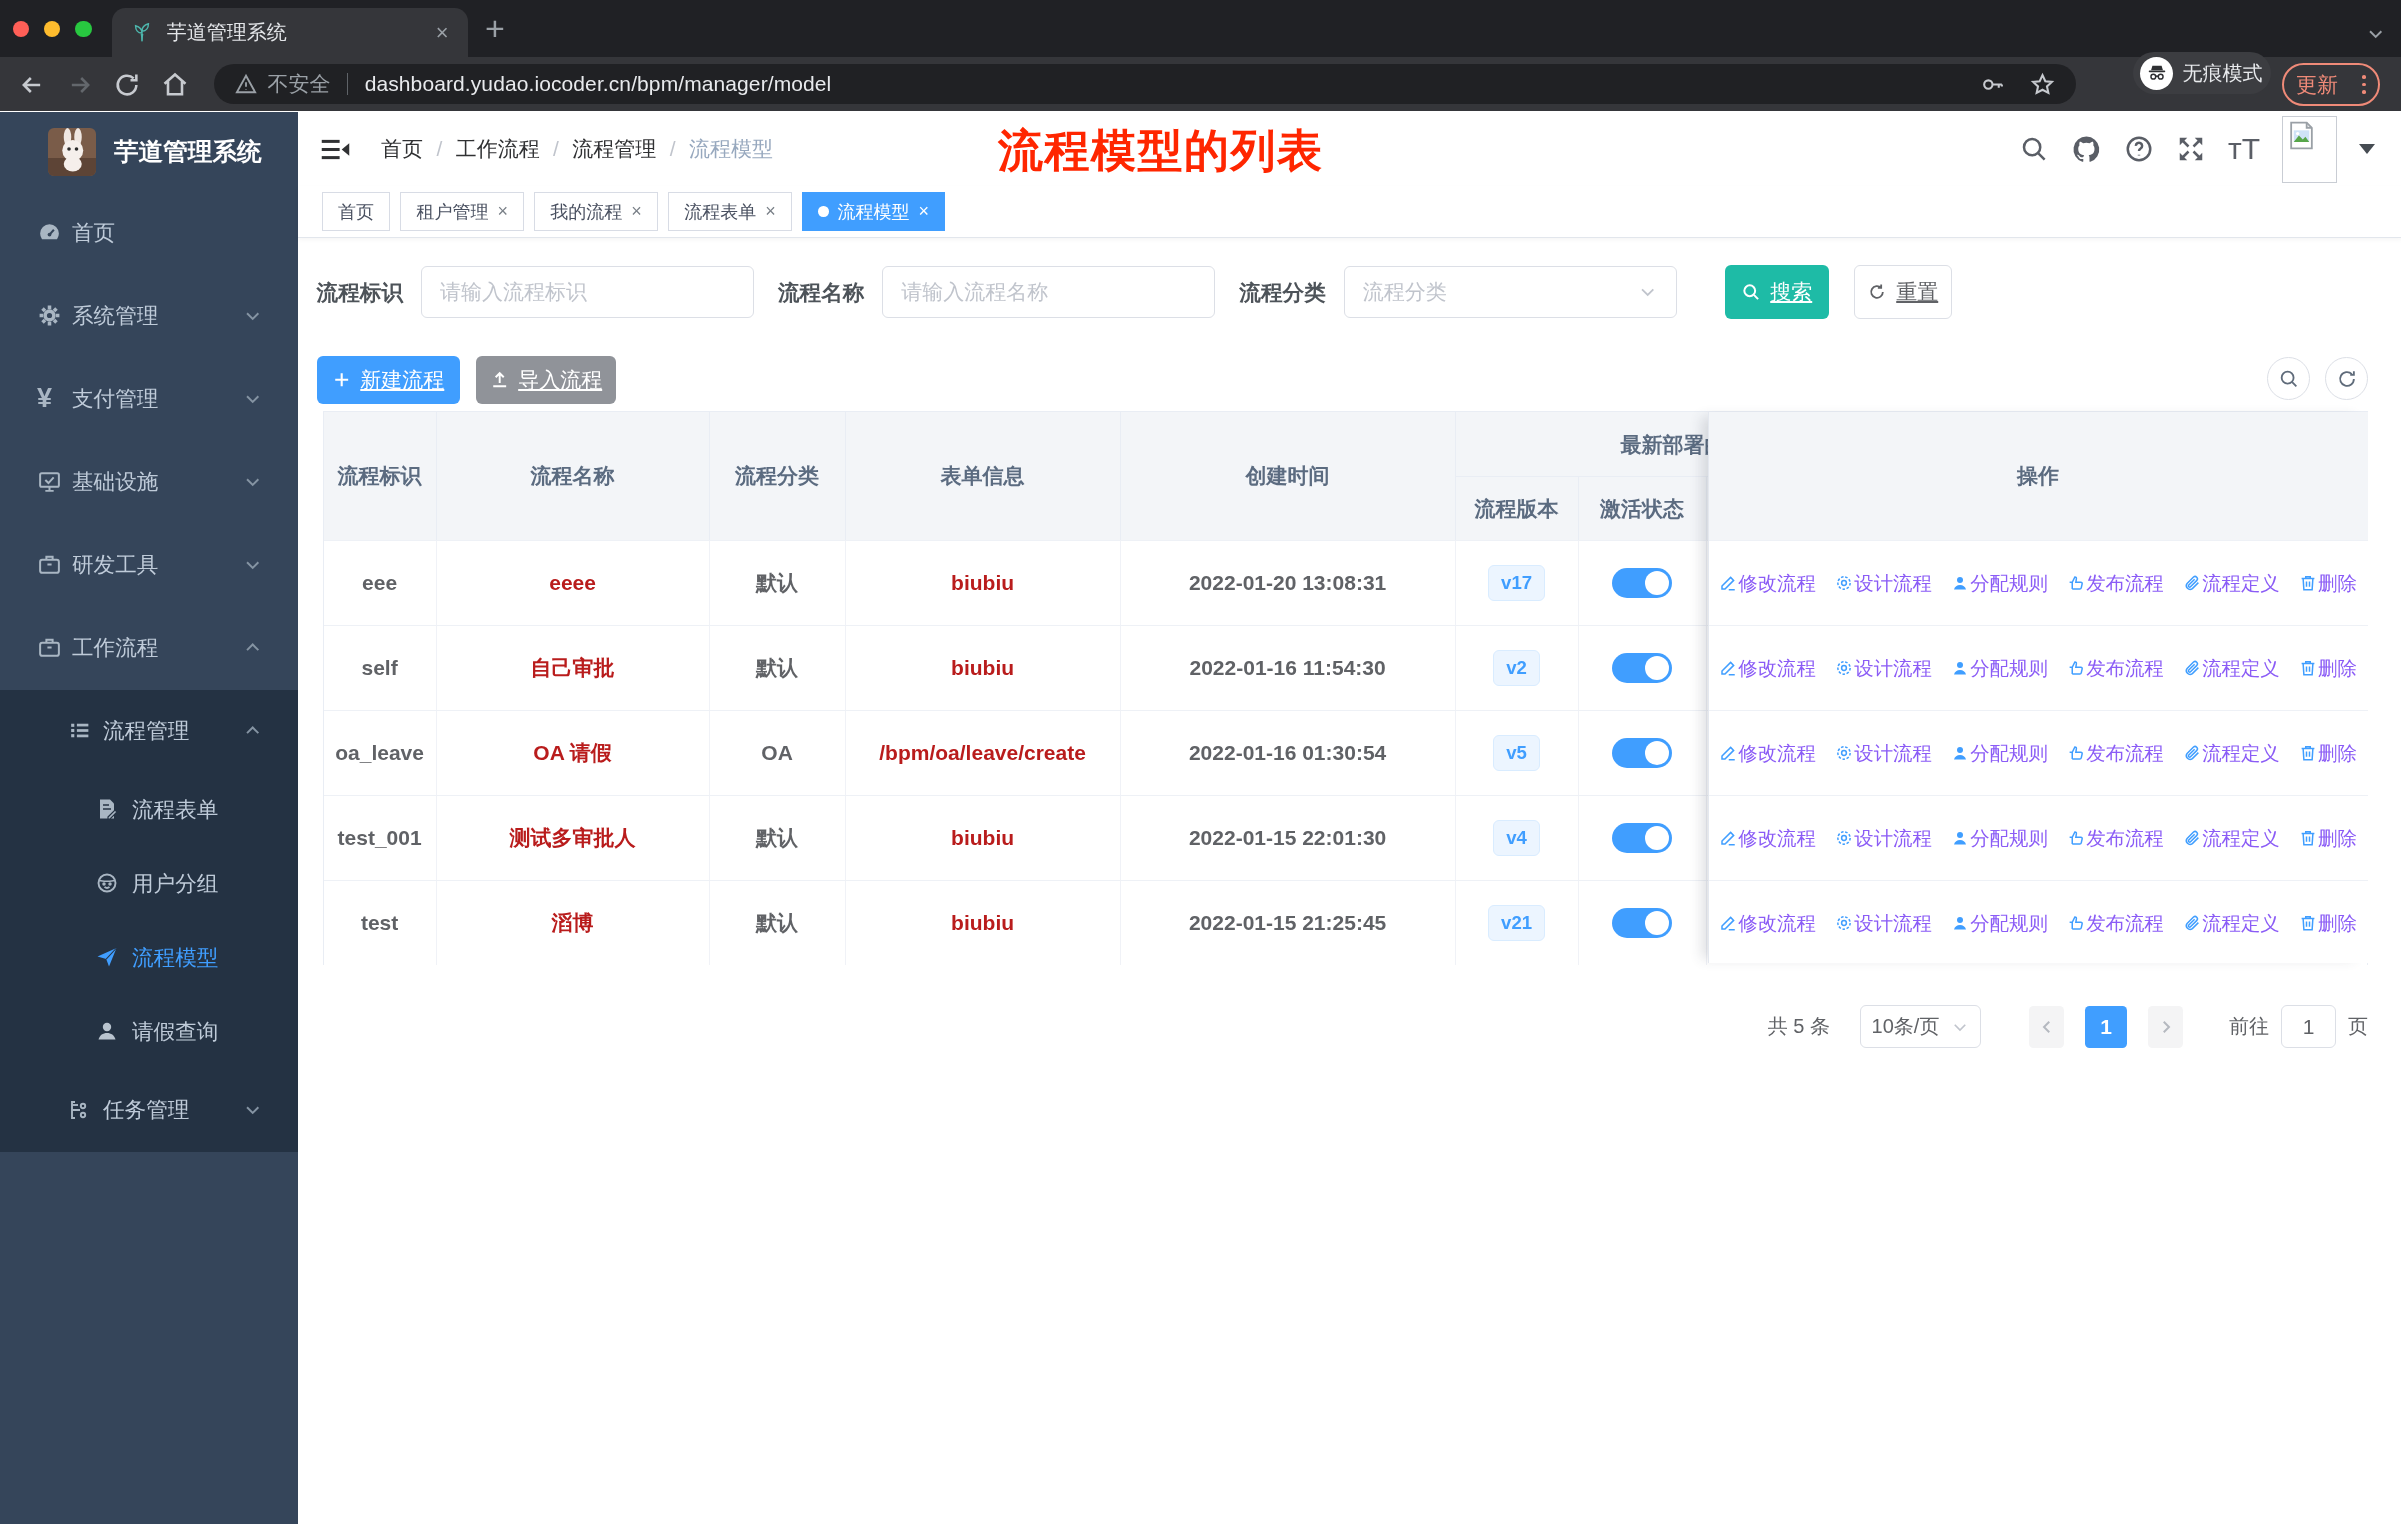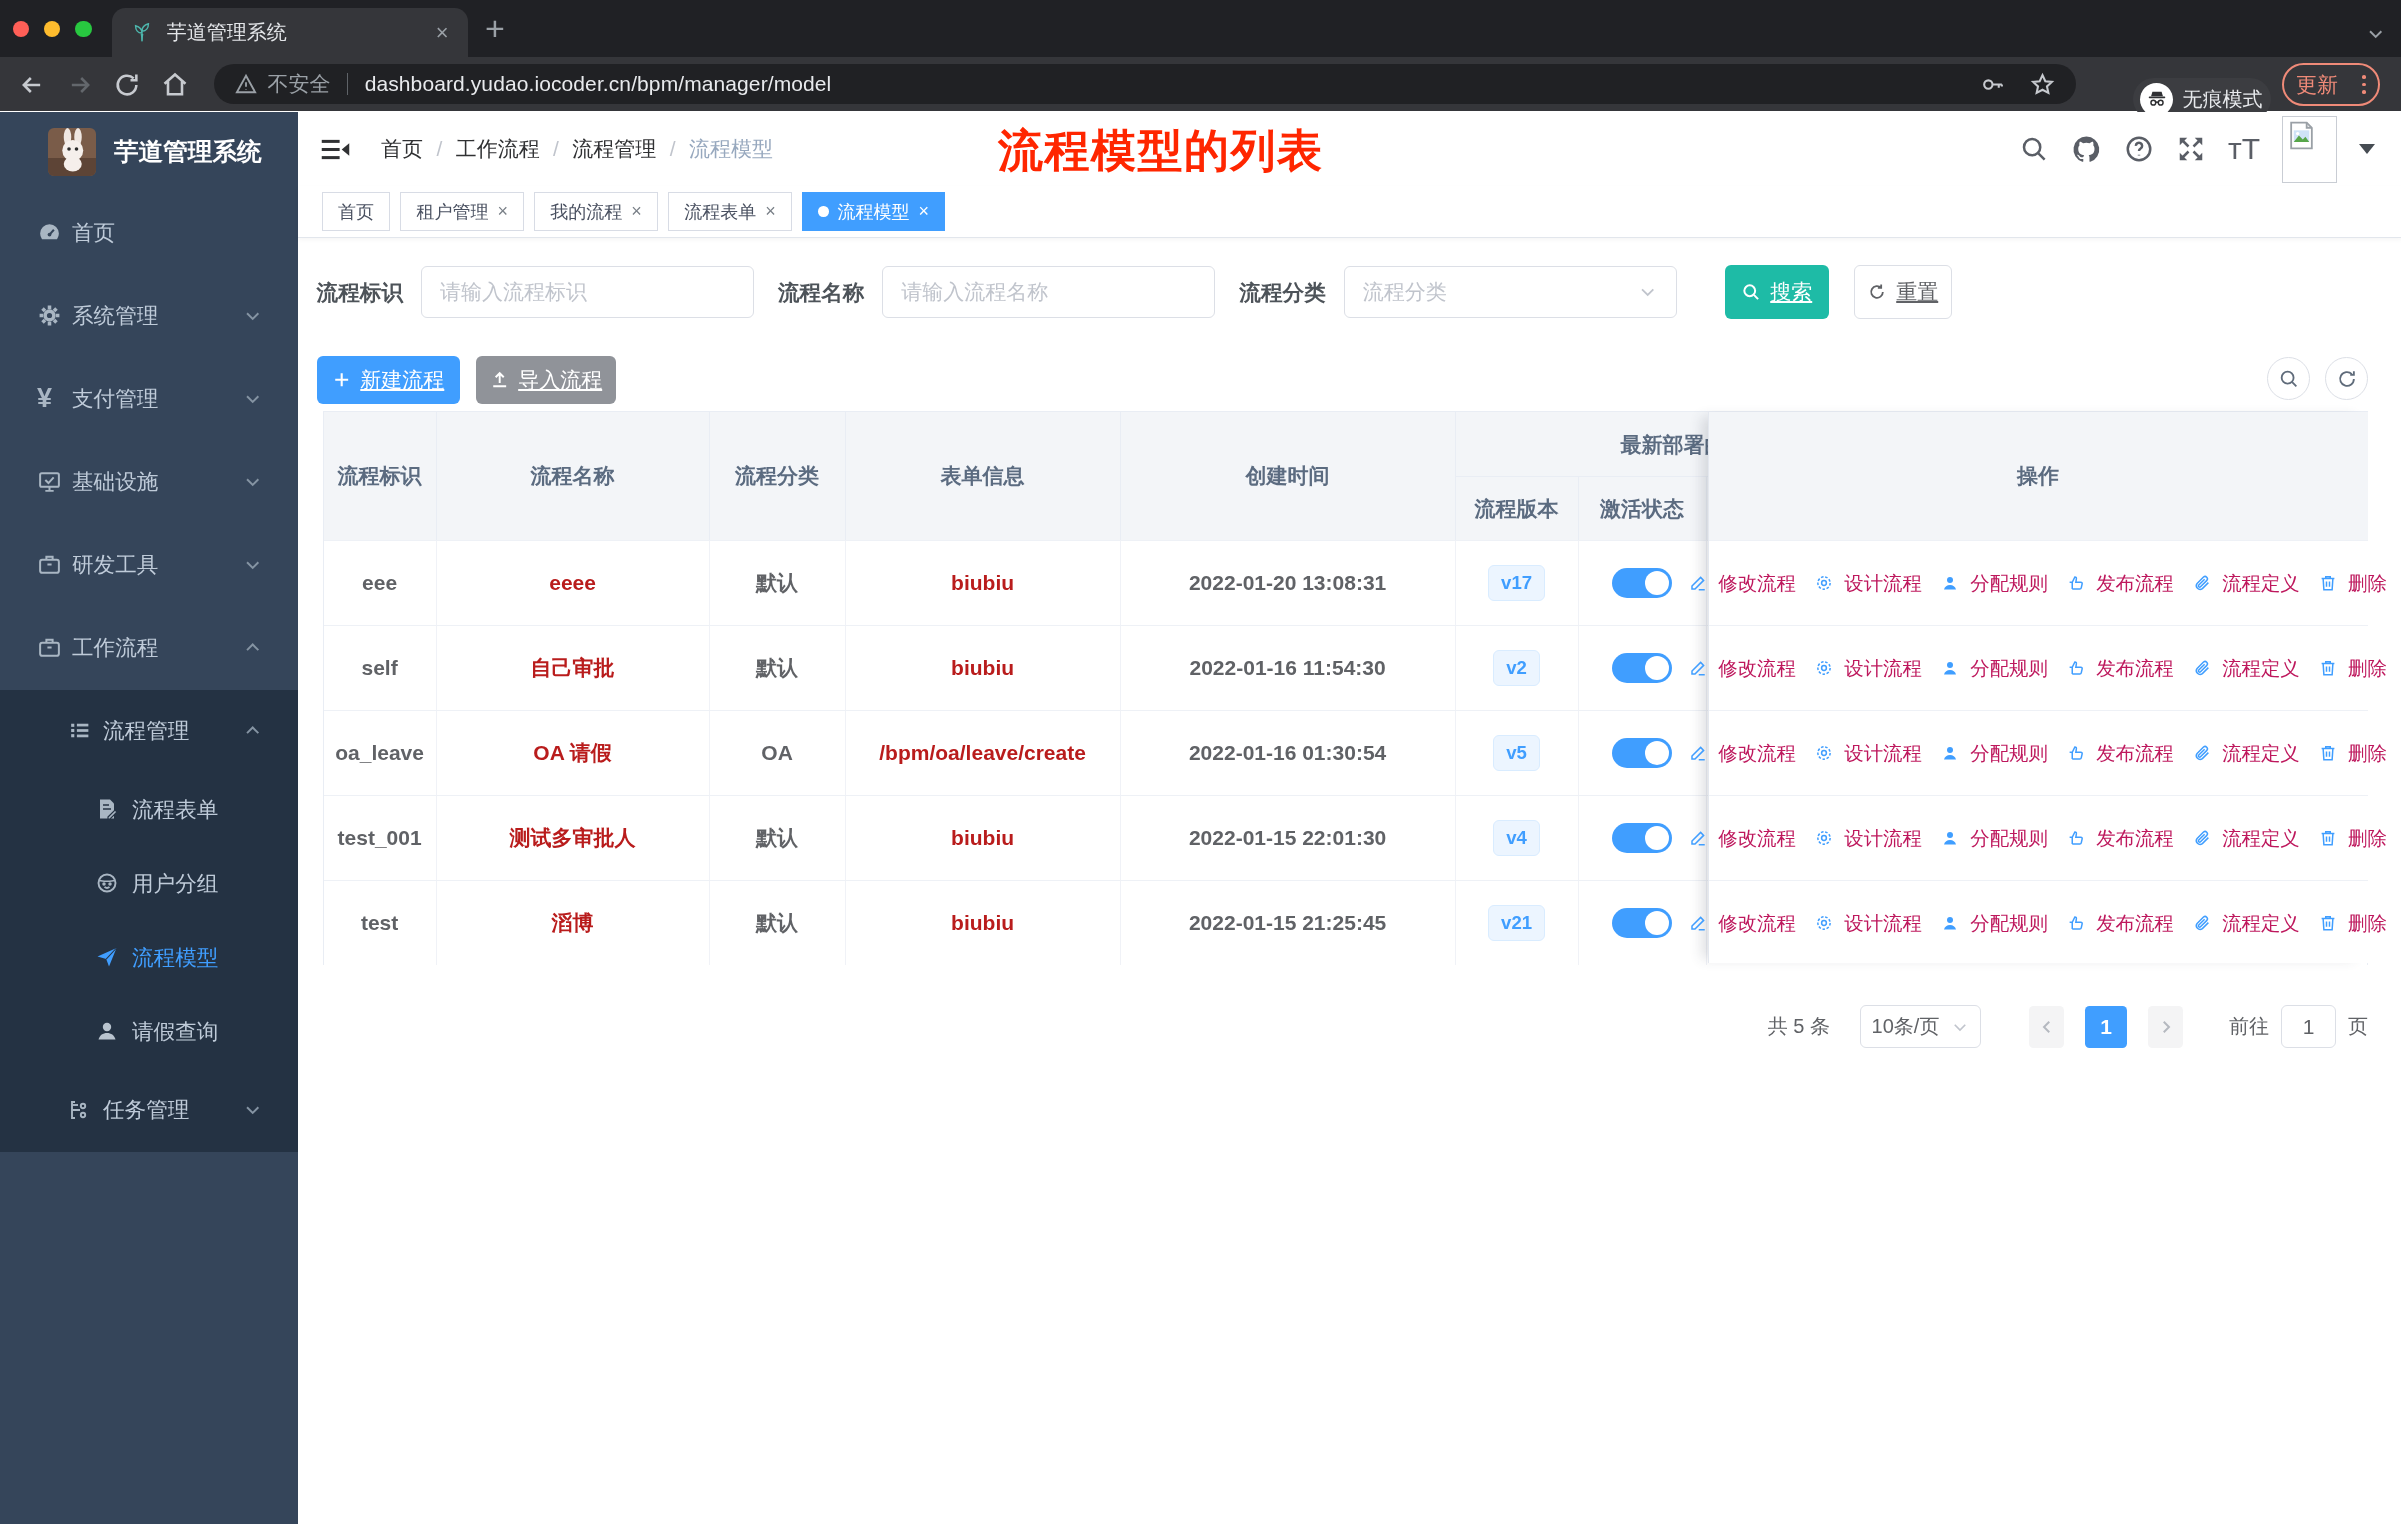--- a/index.html
+++ b/index.html
@@ -18,21 +18,21 @@
   .newtab { position:absolute; left:485px; top:9px; color:#9aa0a6; font-size:34px; font-weight:300; }
   .strip-chev { position:absolute; left:2366px; top:24px; color:#9aa0a6; }
   .toolbar { position:absolute; top:57px; left:0; right:0; height:54px; background:#35363a;
     display:flex; align-items:center; }
   .navico { position:absolute; top:71px; color:#c7cacf; }
   .omnibox { position:absolute; left:214px; top:64px; width:1862px; height:40px; background:#202124;
     border-radius:20px; display:flex; align-items:center; padding:0 21px; }
   .sec-label { color:#9aa0a6; font-size:21px; margin-left:10.4px; }
   .omni-div { width:1.5px; height:22px; background:#5f6368; margin:0 16.4px; }
   .omni-url { color:#e8eaed; font-size:21px; letter-spacing:0.1px; flex:1; }
-  .incog-chip { position:absolute; left:2133px; top:78px; width:138px; height:42px; background:#3c3d41;
+  .incog-chip { position:absolute; left:2133px; top:52px; width:138px; height:42px; background:#3c3d41;
     border-radius:21px; display:flex; align-items:center; padding:0 7.4px; }
   .incog-circle { width:33px; height:33px; background:#fff; border-radius:50%; display:flex;
     align-items:center; justify-content:center; }
   .incog-label { color:#e8eaed; font-size:20px; margin-left:9px; }
   .update-pill { position:absolute; left:2282px; top:63px; width:98px; height:43px;
     border:2.2px solid #ef8a78; border-radius:22px; display:flex; align-items:center;
     justify-content:space-between; padding:0 12px; }
   .update-label { color:#ef8a78; font-size:21px; }
   .vdots { display:flex; flex-direction:column; gap:3.7px; }
   .vdots i { width:3.7px; height:3.7px; border-radius:50%; background:#ef8a78; }
@@ -130,21 +130,21 @@
   .toggle { width:60px; height:30px; border-radius:15px; background:#409eff; position:relative; }
   .toggle .knob { position:absolute; right:3px; top:3px; width:24px; height:24px; border-radius:50%;
     background:#fff; }
 
   .opcol { position:absolute; top:0; left:1384px; width:660px; height:551px; background:#fff;
     box-shadow:-10.4px 0 12px -4.5px rgba(54,63,80,.16); border-left:1.5px solid #e4e8ef; }
   .ophead { height:128px; background:#f3f5f8; display:flex; align-items:center; justify-content:center;
     color:#5b6b80; font-weight:700; }
   .oprow { height:85px; border-top:1.5px solid #eef1f6; display:flex; align-items:center;
     justify-content:center; gap:19.4px; }
-  .al { color:#be185d; font-size:19.4px; display:flex; align-items:center; gap:11px; white-space:nowrap; }
+  .al { color:#8b5cf6; font-size:19.4px; display:flex; align-items:center; gap:1px; white-space:nowrap; }
 
   
   .pager { position:absolute; top:892px; right:34px; height:45px; display:flex; align-items:center;
     font-size:20px; color:#606266; }
   .pg-total { margin-right:30px; }
   .pg-select { width:121px; height:43px; border:1.5px solid #dcdfe6; border-radius:6px; display:flex;
     align-items:center; justify-content:center; gap:12px; color:#606266; }
   .pg-prev, .pg-next { width:35px; height:42px; border-radius:4.5px; background:#f4f4f5; color:#b4b8bf;
     display:flex; align-items:center; justify-content:center; font-size:22px; }
   .pg-prev { margin-left:48px; }

